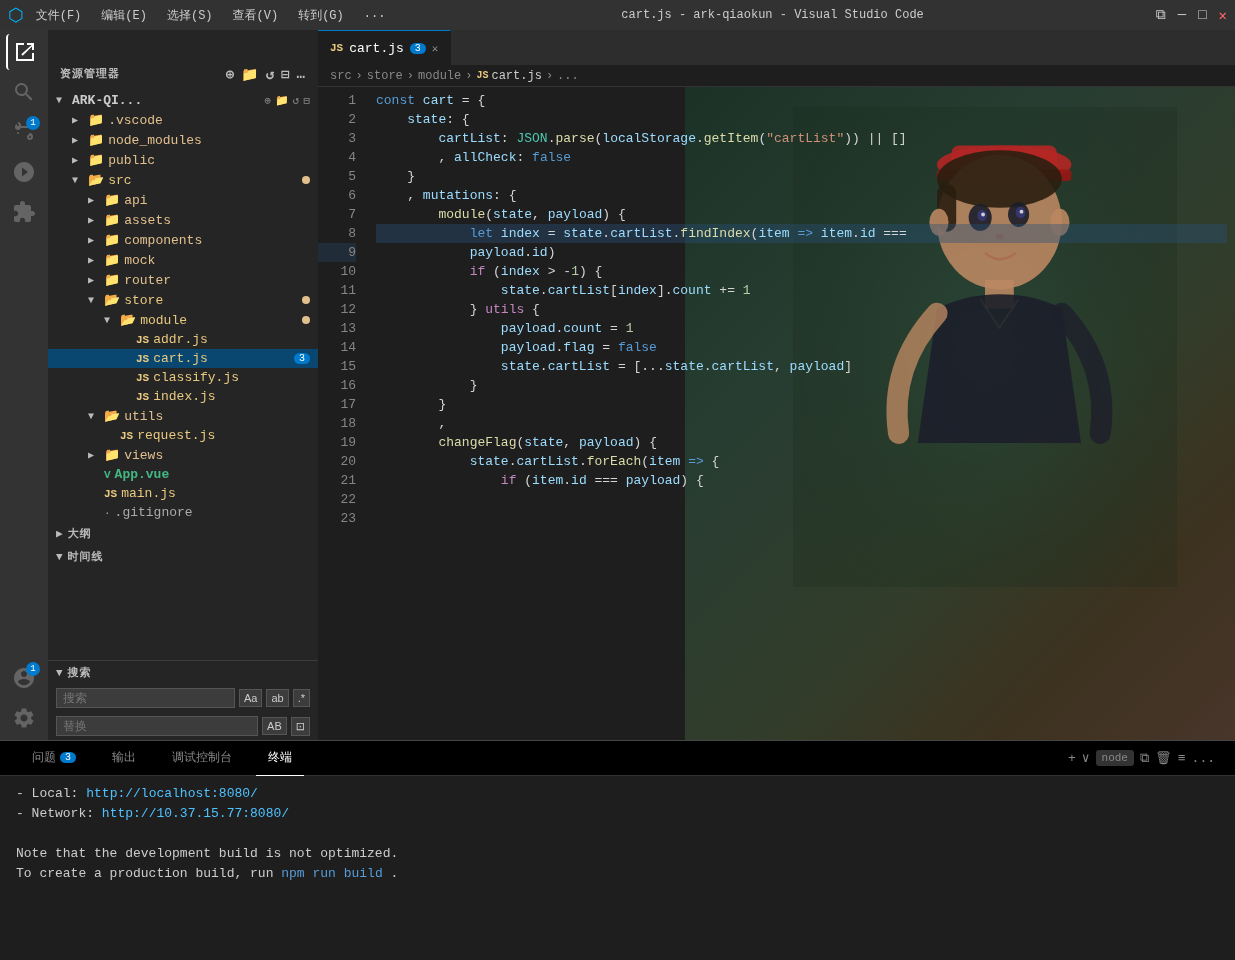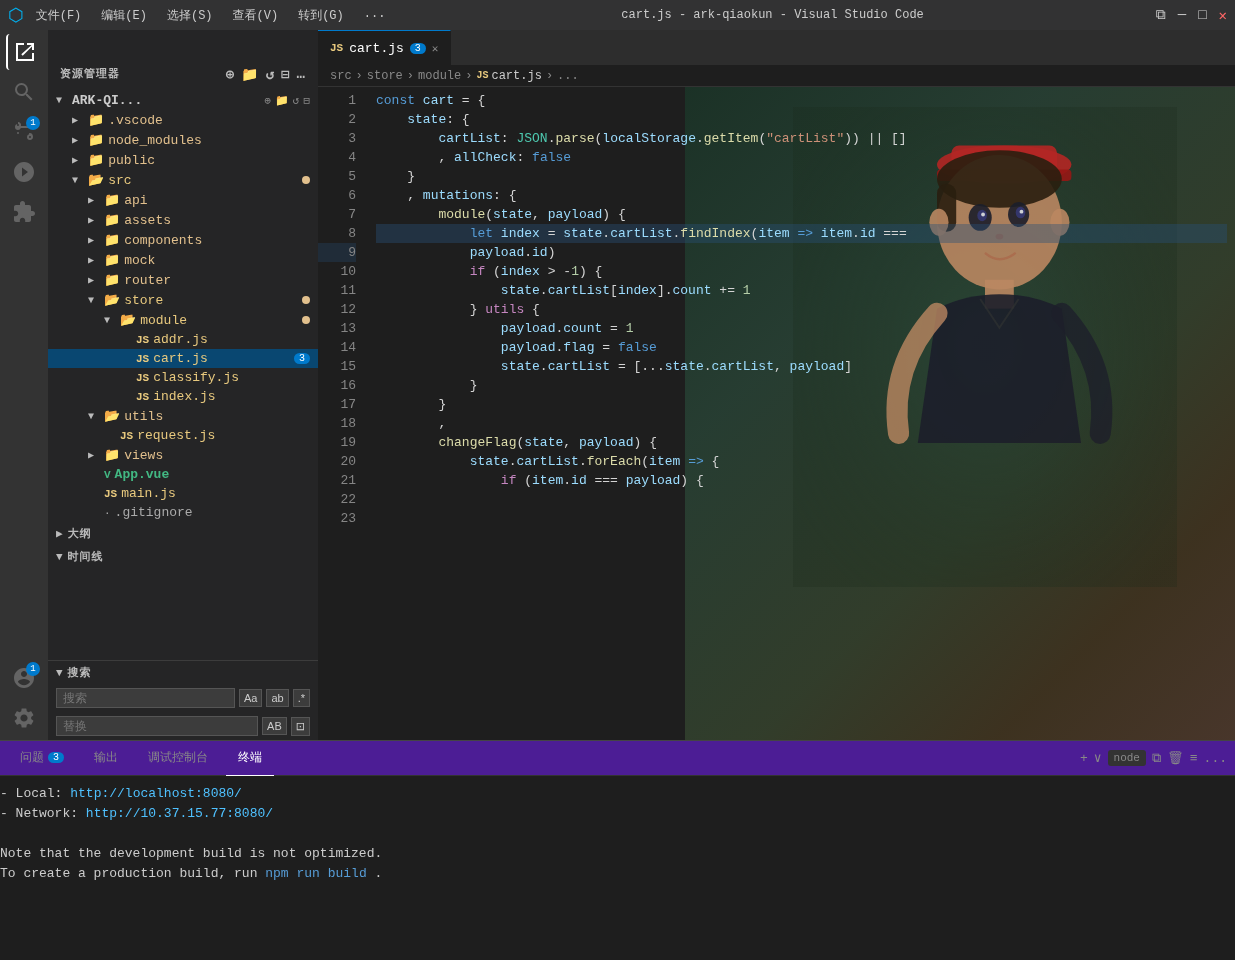--- a/index.html
+++ b/index.html
@@ -292,25 +292,25 @@
     
     #bottom-panel {
       height: 220px;
       background: #1e1e1e;
       border-top: 1px solid #444;
       display: flex;
       flex-direction: column;
     }
     #panel-tabs {
       height: 35px;
-      background: #4c1d95;
-      display: flex;
-      align-items: center;
-      padding: 0 8px;
-      gap: 6px;
+      background: #000000;
+      display: flex;
+      align-items: center;
+      padding: 0 20px;
+      gap: 12px;
       border-bottom: 1px solid #333;
     }
     .panel-tab {
       padding: 0 12px;
       height: 35px;
       display: flex;
       align-items: center;
       font-size: 12px;
       color: #888;
       cursor: pointer;
@@ -330,21 +330,21 @@
       display: flex;
       align-items: center;
       gap: 6px;
       color: #888;
       font-size: 13px;
     }
     .panel-right-btns span { cursor: pointer; }
 
     #terminal-content {
       flex: 1;
-      padding: 8px 0;
+      padding: 8px 16px;
       font-size: 13px;
       color: #ccc;
       overflow-y: auto;
       line-height: 20px;
     }
 
     
     ::-webkit-scrollbar { width: 6px; height: 6px; }
     ::-webkit-scrollbar-track { background: #1e1e1e; }
     ::-webkit-scrollbar-thumb { background: #424242; border-radius: 3px; }

